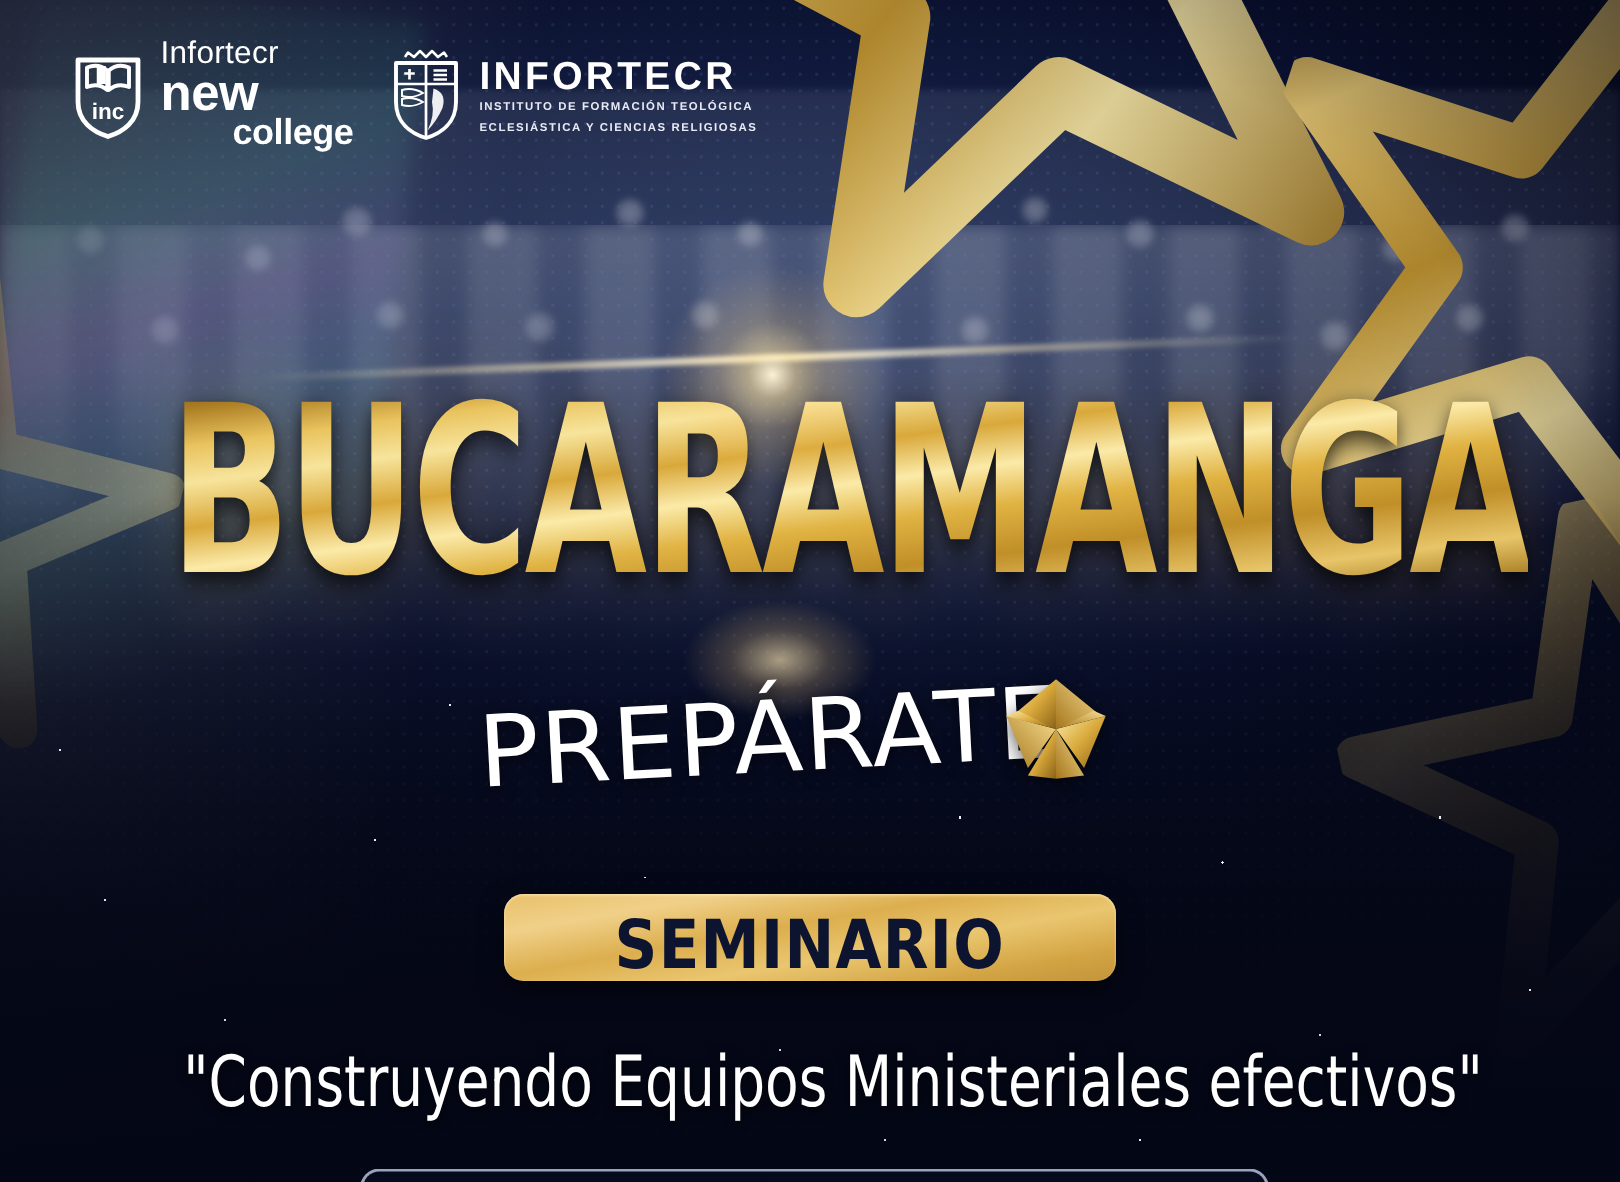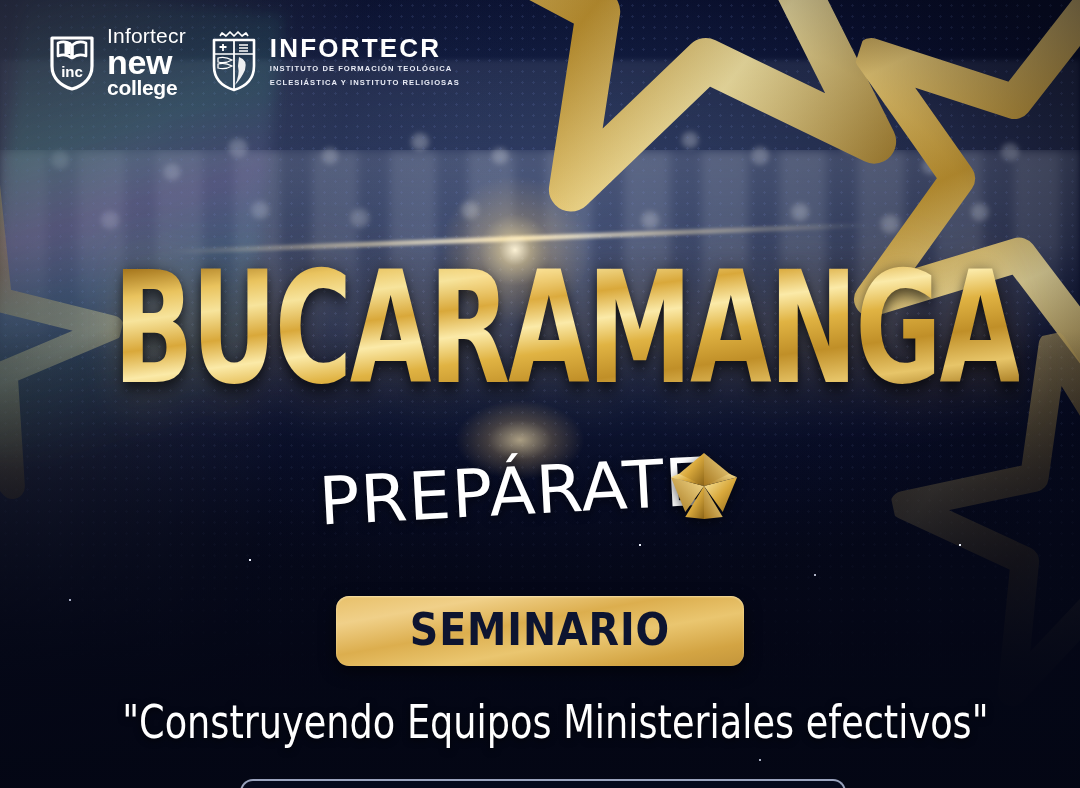--- a/index.html
+++ b/index.html
@@ -112,21 +112,21 @@
   .gs-right{ top:-40px; left:830px; width:430px; height:430px; transform:rotate(18deg); }
   .gs-rb{ top:330px; left:900px; width:380px; height:380px; transform:rotate(-12deg); }
   .gs-left{ top:170px; left:-215px; width:330px; height:330px; transform:rotate(14deg); }
 
   
   .logos{ position:absolute; top:26px; left:48px; display:flex; align-items:center; gap:22px; z-index:6; }
   .logo-inc{ display:flex; align-items:center; gap:11px; }
   .inc-words{ color:#fff; line-height:.95; }
   .inc-w1{ font-size:21px; letter-spacing:.2px; font-weight:400; }
   .inc-w2{ font-size:34px; font-weight:700; letter-spacing:-.3px; }
-  .inc-w3{ font-size:21px; font-weight:700; letter-spacing:-.3px; }
+  .inc-w3{ font-size:24px; font-weight:700; letter-spacing:-.3px;margin-left:48px; }
 
   .logo-if{ display:flex; align-items:center; gap:10px; }
   .if-words{ color:#fff; }
   .if-main{ font-size:26px; font-weight:700; letter-spacing:2.2px; line-height:1; }
   .if-sub{ font-size:7.6px; letter-spacing:1.05px; line-height:1.42; margin-top:3px; color:#e8ebf5; font-weight:700; }
 
   
   #title-wrap{ position:absolute; top:262px; left:0; width:1080px; text-align:center; z-index:5; }
   #main-title{
     display:inline-block;
@@ -168,21 +168,21 @@
     transform:rotate(-3deg) scaleX(1.02);
     text-shadow:0 3px 10px rgba(0,0,0,.6);
     padding-right:52px;
   }
   #prep-star{ position:absolute; left:668px; top:450px; width:72px; height:72px; z-index:7;
               filter:drop-shadow(0 3px 6px rgba(0,0,0,.6)); }
 
   
   #badge-wrap{ position:absolute; top:596px; left:0; width:1080px; text-align:center; z-index:6; }
   #seminario-badge{
-    display:inline-block; padding:11px 56px 13px; border-radius:13px;
+    display:inline-block; padding:11px 56px 1px; border-radius:13px;
     background:linear-gradient(170deg,#e8c069 0%,#f0d089 20%,#dcae4e 42%,#eac670 62%,#d3a443 84%,#c3953b 100%);
     box-shadow:0 5px 16px rgba(0,0,0,.55), inset 0 1px 2px rgba(255,245,210,.6);
   }
   #seminario-text{
     font-family:"DejaVu Sans", sans-serif;
     font-size:45px; font-weight:700; color:#0d1430; letter-spacing:1px;
     transform:scaleX(.88); display:inline-block; line-height:1.02;
   }
 
   
@@ -266,21 +266,21 @@
         <line x1="26" y1="11" x2="26" y2="59" stroke="#fff" stroke-width="1.8"></line>
         <line x1="7" y1="24" x2="45" y2="24" stroke="#fff" stroke-width="1.6"></line>
         <path d="M15 14 V21 M11.5 17 H18.5" stroke="#fff" stroke-width="1.8"></path>
         <path d="M31 15 H40 M31 18 H40 M31 21 H40" stroke="#fff" stroke-width="1.6"></path>
         <path d="M10 28 Q17 26 24 30 Q17 34 10 32 Z M10 34 Q17 32 24 36 Q17 40 10 38 Z" fill="none" stroke="#fff" stroke-width="1.3"></path>
         <path d="M31 27 Q40 30 37 40 Q33 49 27 55 Q32 45 30 36 Z" fill="#fff" opacity=".92"></path>
       </svg>
       <div class="if-words">
         <div class="if-main">INFORTECR</div>
         <div class="if-sub">INSTITUTO DE FORMACIÓN TEOLÓGICA</div>
-        <div class="if-sub">ECLESIÁSTICA Y INSTITUTO RELIGIOSAS</div>
+        <div class="if-sub">ECLESIÁSTICA Y CIENCIAS RELIGIOSAS</div>
       </div>
     </div>
   </div>
 
   <div id="title-wrap">
     <div id="main-title">BUCARAMANGA</div>
   </div>
   <div class="flare-streak"></div>
   <div class="flare"></div>
   <div class="flare-lower"></div>

